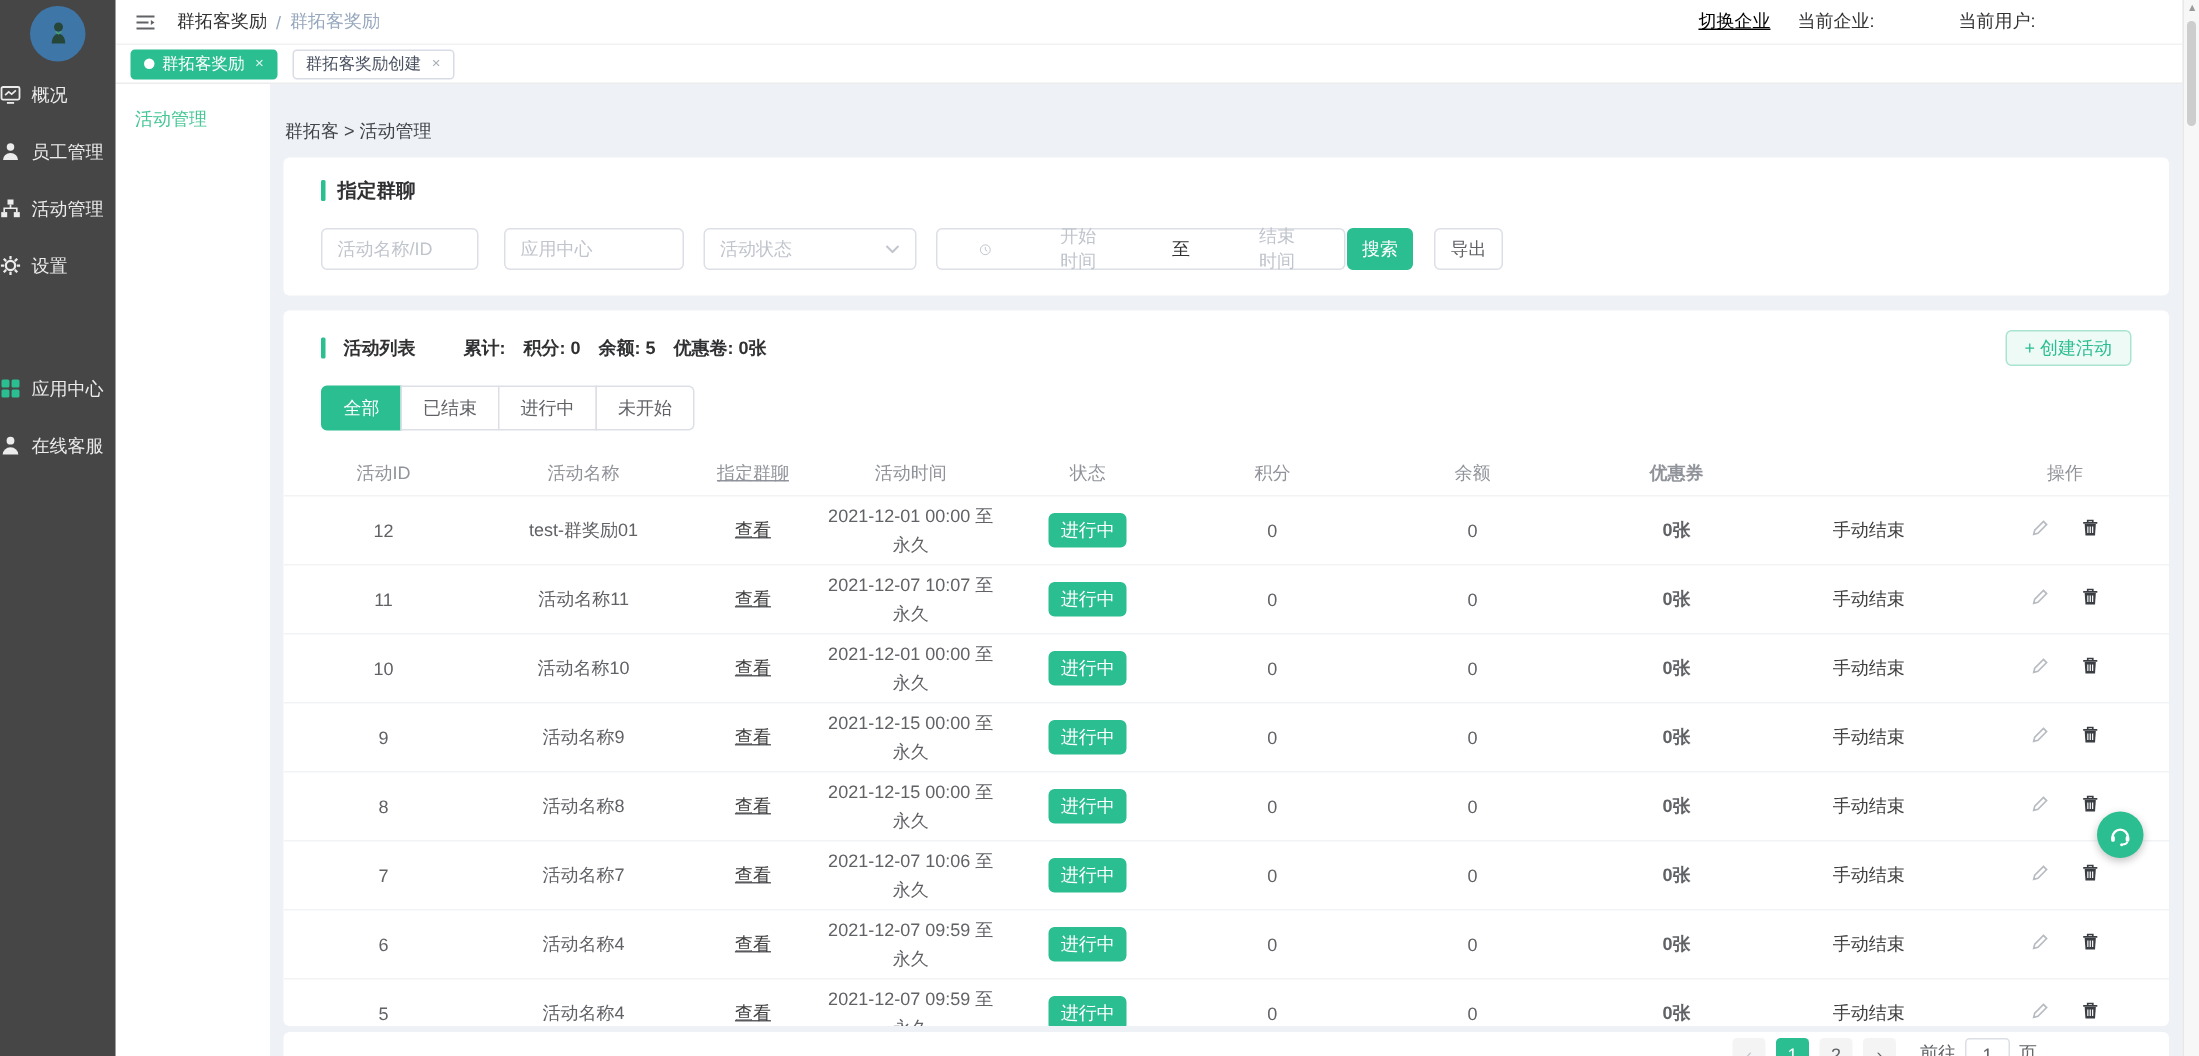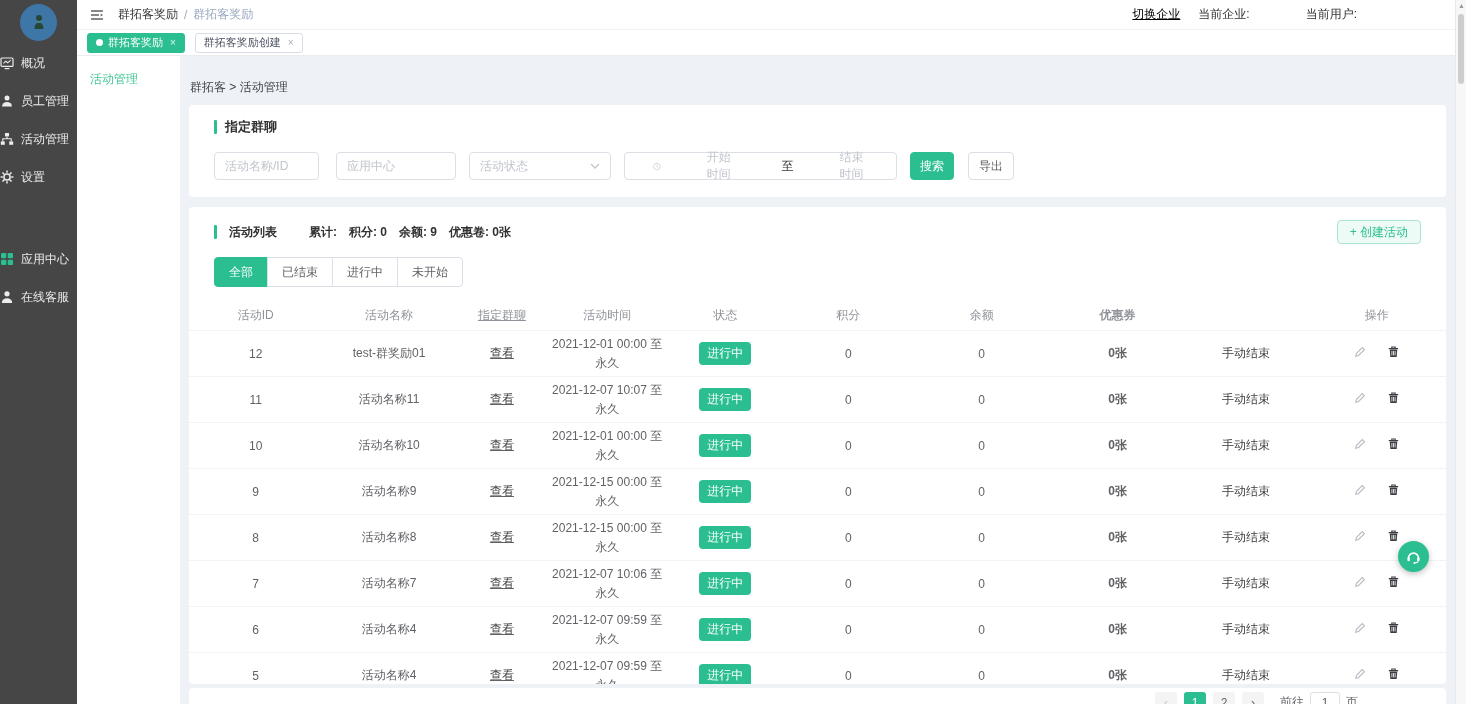--- a/index.html
+++ b/index.html
@@ -47,21 +47,21 @@
   .card-title { display:flex; align-items:center; font-weight:bold; color:#303133; font-size:13px; }
   .green-bar { width:3px; height:14px; background:#2bbe90; margin-right:8px; border-radius:1px; }
 
   
   .filter-card { padding:13px 25px 17px; }
   .filter-row { display:flex; align-items:center; margin-top:16px; }
   .inp { height:28px; border:1px solid #dcdfe6; border-radius:4px; background:#fff; display:flex; align-items:center; padding:0 10px; color:#c0c4cc; }
   .inp-name  { width:105px; margin-right:17px; }
   .inp-group { width:120px; margin-right:13px; }
   .inp-select{ width:142px; margin-right:13px; justify-content:space-between; cursor:pointer; }
-  .inp-date  { width:273px; margin-right:13px; justify-content:space-between; padding:0 28px; cursor:pointer;gap:46px; }
+  .inp-date  { width:273px; margin-right:1px; justify-content:space-between; padding:0 28px; cursor:pointer;gap:46px; }
   .inp-date .to { color:#303133; }
   .btn { height:28px; border-radius:4px; display:inline-flex; align-items:center; justify-content:center; cursor:pointer; }
   .btn-search { width:44px; background:#2bbe90; color:#fff; border:1px solid #2bbe90; margin-right:14px; }
   .btn-export { width:46px; background:#fff; color:#606266; border:1px solid #dcdfe6; }
 
   
   .list-card { margin-top:10px; padding:13px 0 0; height:477px; overflow:hidden; }
   .list-head { display:flex; align-items:center; padding:0 25px; }
   .summary { display:flex; align-items:center; color:#303133; font-weight:bold; font-size:12px; }
   .summary span { margin-right:12px; }
@@ -251,21 +251,21 @@
     </div>
 
     <div class="card list-card">
       <div class="list-head">
         <div class="summary card-title">
           <span class="green-bar"></span>
           <span>活动列表</span>
           <span style="width:8px"></span>
           <span>累计:</span>
           <span>积分: 0</span>
-          <span>余额: 9</span>
+          <span>余额: 5</span>
           <span>优惠卷: 0张</span>
         </div>
         <span class="btn-create">+ 创建活动</span>
       </div>
 
       <div class="status-tabs">
         <span class="stab active">全部</span>
         <span class="stab">已结束</span>
         <span class="stab">进行中</span>
         <span class="stab">未开始</span>

